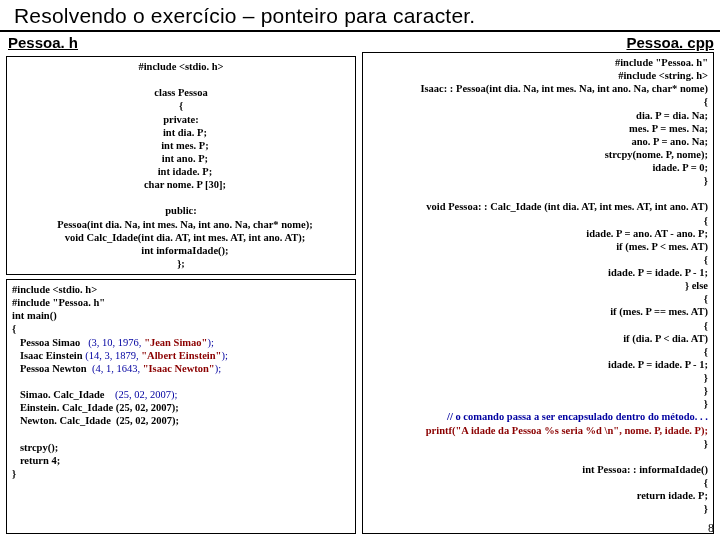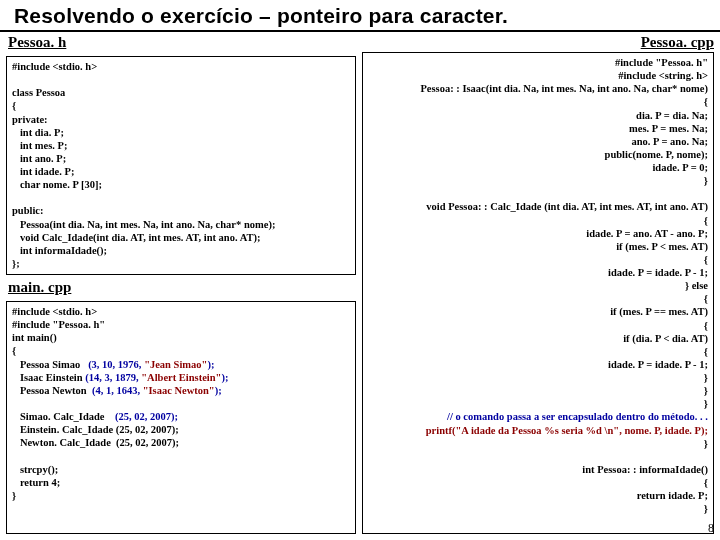--- a/index.html
+++ b/index.html
@@ -6,21 +6,21 @@
   body {
     width: 720px;
     height: 540px;
     background: #fff;
     font-family: Arial, sans-serif;
     position: relative;
     overflow: hidden;
   }
   .slide-title {
     font-size: 21px;
-    font-weight: 700;
+    font-weight: 400;
     padding: 4px 14px 2px 14px;
     border-bottom: 2px solid #000;
     letter-spacing: 0.2px;
   }
   .columns {
     display: flex;
     width: 100%;
     height: calc(100% - 34px);
   }
   .col-left {
@@ -31,42 +31,42 @@
     gap: 4px;
   }
   .col-right {
     width: 50%;
     display: flex;
     flex-direction: column;
     padding: 2px 6px 4px 2px;
     text-align: right;
   }
   .panel-label {
-    font-family: Liberation Serif, serif;
+    font-family: Liberation Sans, sans-serif;
     font-weight: bold;
     font-size: 15px;
     text-decoration: underline;
     padding: 0 0 1px 2px;
   }
   .panel {
     border: 1.5px solid #000;
     padding: 3px 5px 4px 5px;
     font-family: "Times New Roman", serif;
     font-size: 10.5px;
     line-height: 1.25;
     white-space: pre;
     overflow: hidden;
   }
   .panel-right {
     flex: 1;
   }
-  .left-panel-1 { flex: 0 0 auto; }
+  .left-panel-1 { flex: 0 0 auto; text-align: center; }
   .left-panel-2 { flex: 1; }
   .kw { font-weight: bold; }
-  .kw-blue { font-weight: bold; color: #0000a0; }
+  .kw-blue { font-weight: normal; color: #0000a0; }
   .kw-red { font-weight: bold; color: #8b0000; }
   .comment { color: #0000a0; font-weight: bold; }
   .ul { }
   .page-num {
     position: absolute;
     bottom: 4px;
     right: 6px;
     font-family: "Times New Roman", serif;
     font-size: 12px;
   }
@@ -90,21 +90,20 @@
 <span class="kw">   int ano. P;</span>
 <span class="kw">   int idade. P;</span>
 <span class="kw">   char nome. P [30];</span>
 
 <span class="kw">public:</span>
 <span class="kw">   Pessoa(int dia. Na, int mes. Na, int ano. Na, </span><span class="kw ul">char* nome</span><span class="kw">);</span>
 <span class="kw">   void Calc_Idade(int dia. AT, int mes. AT, int ano. AT);</span>
 <span class="kw">   int informaIdade();</span>
 <span class="kw">};</span></div>
 
-    <div class="panel-label">main. cpp</div>
     <div class="panel left-panel-2"><span class="kw">#include &lt;stdio. h&gt;</span>
 <span class="kw">#include "Pessoa. h"</span>
 <span class="kw">int main()</span>
 <span class="kw">{</span>
 <span class="kw">   Pessoa Simao</span>   <span class="kw-blue">(3, 10, 1976, </span><span class="kw-red">"Jean Simao"</span><span class="kw-blue">);</span>
 <span class="kw">   Isaac Einstein</span> <span class="kw-blue">(14, 3, 1879, </span><span class="kw-red">"Albert Einstein"</span><span class="kw-blue">);</span>
 <span class="kw">   Pessoa Newton</span>  <span class="kw-blue">(4, 1, 1643, </span><span class="kw-red">"Isaac Newton"</span><span class="kw-blue">);</span>
 
 <span class="kw">   Simao. Calc_Idade</span>    <span class="kw-blue">(25, 02, 2007</span><span class="kw-blue">);</span>
 <span class="kw">   Einstein. Calc_Idade (25, 02, 2007);</span>
@@ -112,26 +111,26 @@
 
 <span class="kw">   strcpy();</span>
 <span class="kw">   return 4;</span>
 <span class="kw">}</span></div>
   </div>
 
   <div class="col-right">
     <div class="panel-label">Pessoa. cpp</div>
     <div class="panel panel-right"><span class="kw">#include "Pessoa. h"</span>
 <span class="kw">#include &lt;string. h&gt;</span>
-<span class="kw">Pessoa: : Isaac(int dia. Na, int mes. Na, int ano. Na, </span><span class="kw ul">char* nome</span><span class="kw">)</span>
+<span class="kw">Isaac: : Pessoa(int dia. Na, int mes. Na, int ano. Na, </span><span class="kw ul">char* nome</span><span class="kw">)</span>
 <span class="kw">{</span>
 <span class="kw">   dia. P = dia. Na;</span>
 <span class="kw">   mes. P = mes. Na;</span>
 <span class="kw">   ano. P = ano. Na;</span>
-<span class="kw">   public(nome. P, nome);</span>
+<span class="kw">   strcpy(nome. P, nome);</span>
 <span class="kw">   idade. P = 0;</span>
 <span class="kw">}</span>
 
 <span class="kw">void Pessoa: : </span><span class="kw ul">Calc_Idade</span><span class="kw"> (int dia. AT, int mes. AT, int ano. AT)</span>
 <span class="kw">{</span>
 <span class="kw">   idade. P = ano. AT - ano. P;</span>
 <span class="kw">   if (mes. P &lt; mes. AT)</span>
 <span class="kw">   {</span>
 <span class="kw">      idade. P = idade. P - 1;</span>
 <span class="kw">   } else</span>

